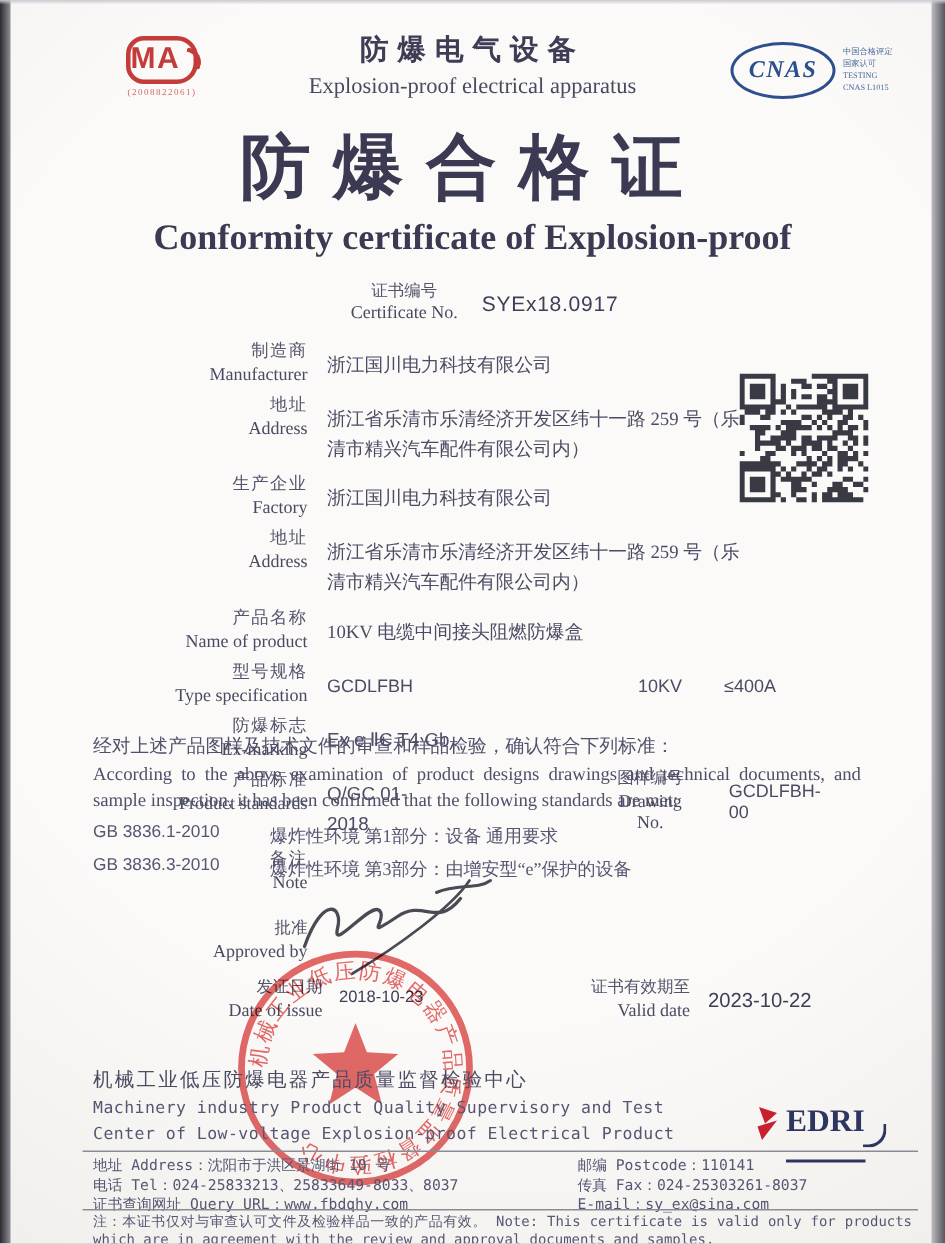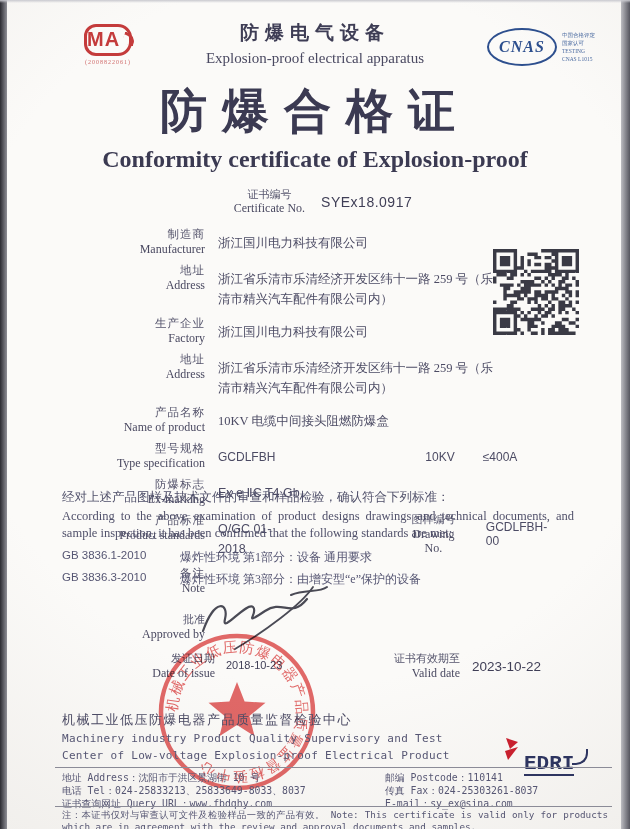--- a/index.html
+++ b/index.html
@@ -78,22 +78,22 @@
   .daterow-lbl2{position:absolute;left:360px;top:652px;width:100px;text-align:right;line-height:1.25;}
   .dateval2{position:absolute;left:472px;top:659px;font-family:"Liberation Sans",sans-serif;font-size:13.5px;color:#3f3e56;}
 
   .stamp{position:absolute;left:152px;top:627px;mix-blend-mode:multiply;opacity:.88;}
 
   
   .org{position:absolute;left:62px;top:712px;line-height:1.3;}
   .org-zh{font-size:13px;letter-spacing:1.5px;color:#4c4b64;}
   .org-en{font-family:"DejaVu Sans Mono",monospace;font-size:11px;letter-spacing:.3px;color:#565673;margin-top:3px;}
   .sedri{position:absolute;left:502px;top:737px;display:flex;align-items:flex-start;}
-  .sedri-text{font-family:Liberation Mono, monospace;font-weight:bold;font-size:21px;color:#2e3560;
-        border-bottom:2px solid #2e3560;line-height:1;padding-bottom:0;margin-top:16px;}
+  .sedri-text{font-family:Liberation Serif, serif;font-weight:bold;font-size:21px;color:#2e3560;
+        border-bottom:2px solid #2e3560;line-height:1;padding-bottom:15px;}
   .sedri-hook{width:14px;height:14px;border:2px solid #2e3560;border-left:none;border-top:none;
         border-radius:0 0 12px 0;margin-left:-2px;margin-top:12px;}
   .hr1{position:absolute;left:55px;right:18px;top:767px;border-top:1.5px solid #8b8b97;}
   .hr2{position:absolute;left:55px;right:18px;top:806px;border-top:1.5px solid #8b8b97;}
   .contact-l{position:absolute;left:62px;top:771px;font-family:"DejaVu Sans Mono",monospace;
         font-size:9.8px;line-height:1.35;color:#565673;}
   .contact-r{position:absolute;left:385px;top:771px;font-family:"DejaVu Sans Mono",monospace;
         font-size:9.8px;line-height:1.35;color:#565673;}
   .foot-note{position:absolute;left:62px;right:22px;top:809px;font-family:"DejaVu Sans Mono",monospace;
         font-size:9.3px;line-height:1.3;color:#565673;text-align:justify;}

